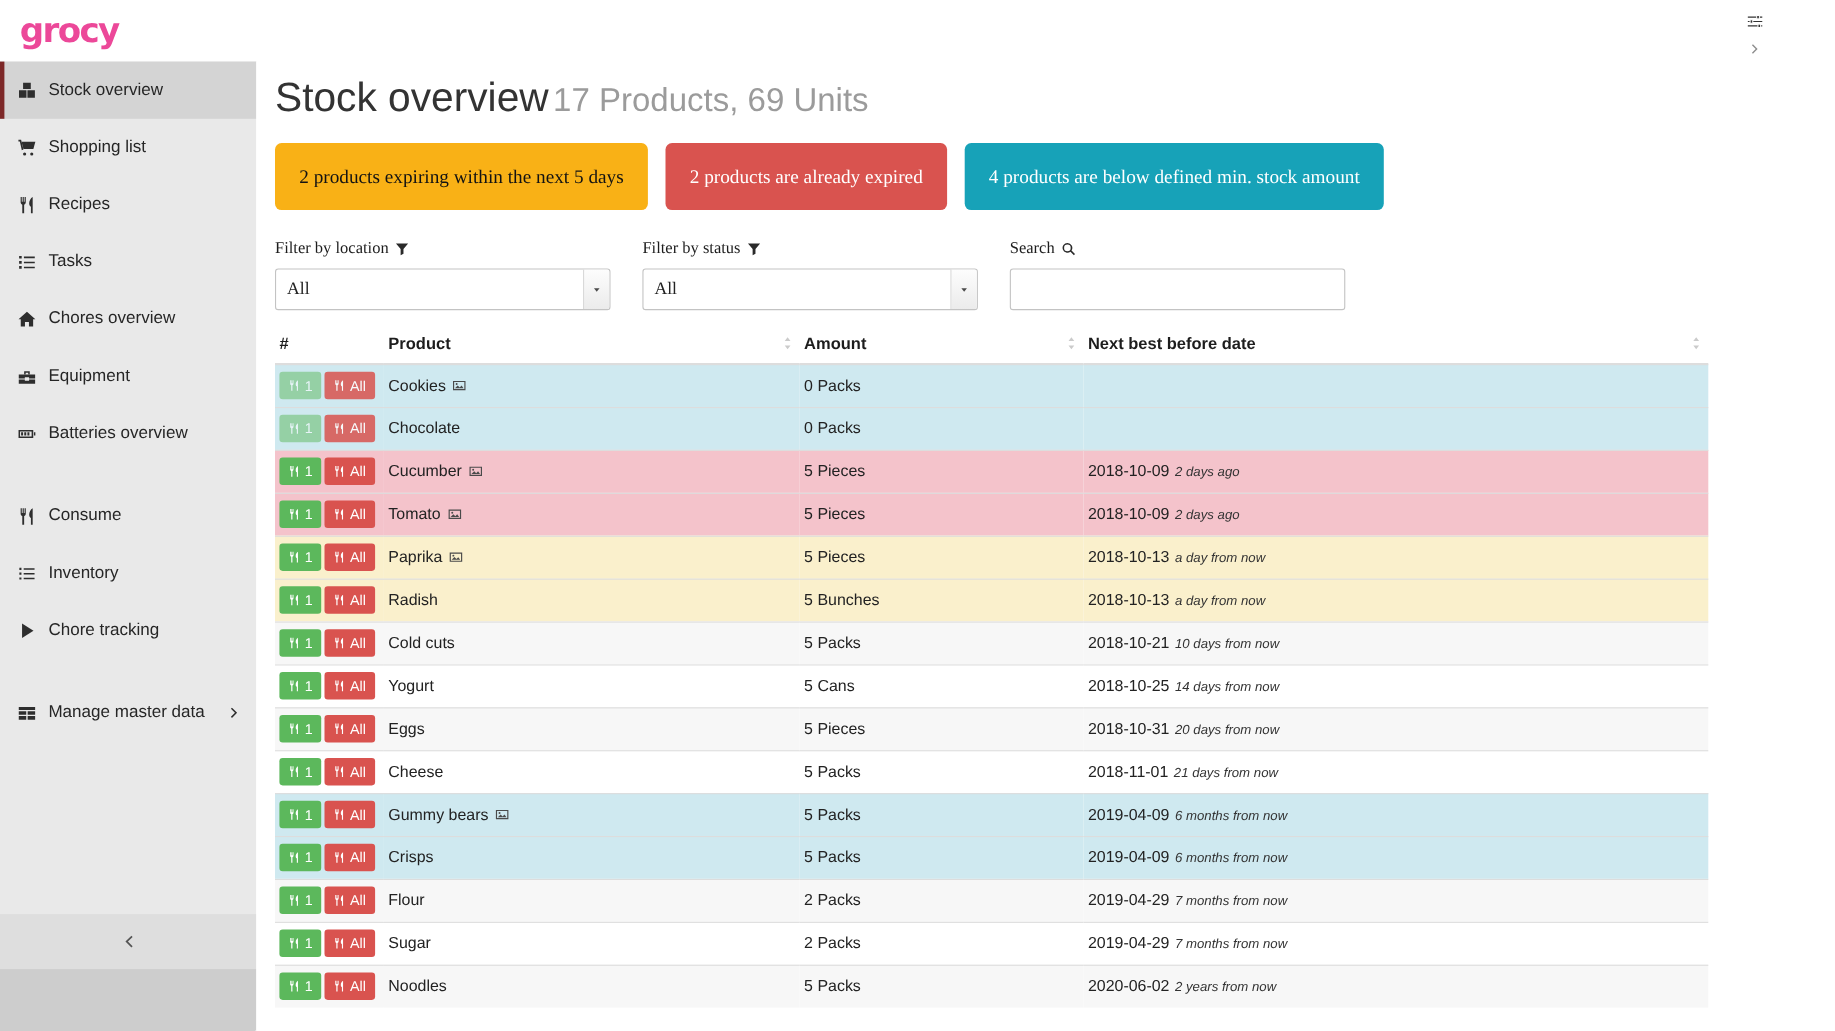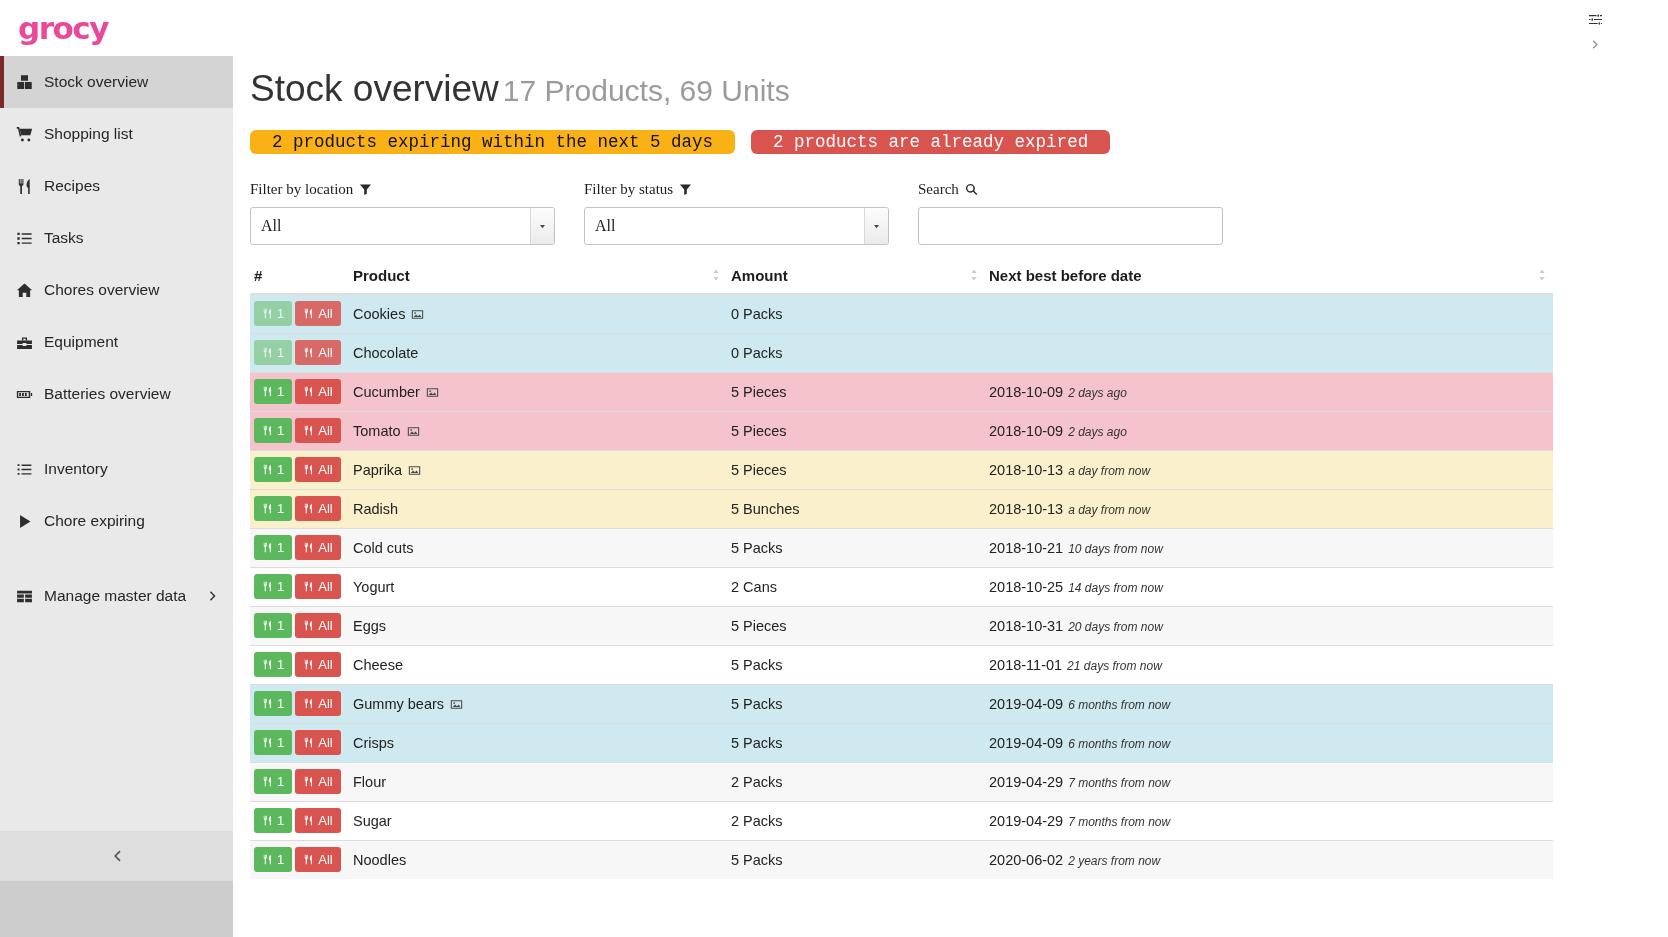--- a/index.html
+++ b/index.html
@@ -33,21 +33,21 @@
   .sidebar-collapse { height: 50px; display: flex; align-items: center; justify-content: center; background: #dedede; cursor: pointer; }
   .sidebar-collapse .icon { width: 14px; height: 14px; color: #555; }
   .sidebar-footer { height: 56px; background: #cdcdcd; }
 
   
   .main { flex: 1; padding: 12px 115px 0 17px; overflow: hidden; background: #fff; }
   h1 { font-size: 37px; font-weight: 500; color: #333; }
   .subtitle { color: #9b9b9b; font-size: 30px; font-weight: 400; margin-left: 4px; }
 
   .alerts { display: flex; gap: 16px; margin-top: 20px; }
-  .alert-btn { border: none; border-radius: 6px; padding: 2px 22px; font-size: 17.5px; cursor: pointer; font-family: Liberation Mono, monospace; white-space: nowrap; }
+  .alert-btn { border: none; border-radius: 6px; padding: 20px 22px; font-size: 17.5px; cursor: pointer; font-family: Liberation Serif, serif; white-space: nowrap; }
   .alert-warning { background: var(--warning); color: #131313; }
   .alert-danger { background: var(--danger); color: #fff; }
   .alert-info { background: var(--info); color: #fff; }
 
   .filters { display: flex; margin-top: 27px; font-family: Liberation Serif, serif; }
   .filter-block { width: 334px; }
   .filter-label { display: flex; align-items: center; gap: 6px; font-size: 15px; color: #1d1d1d; }
   .filter-label .icon { width: 13px; height: 13px; color: #2a2a2a; }
   .select { width: 305px; height: 38px; margin-top: 9px; border: 1px solid #c3c3c3; border-radius: 3px; display: flex; align-items: center; background: #fff; cursor: pointer; overflow: hidden; }
   .select-value { flex: 1; padding: 0 10px; font-size: 16px; color: #222; }
@@ -192,32 +192,41 @@
               <path fill-rule="evenodd" d="M.8 4.6h12.6v6.8H.8zm1.3 1.3v4.2H12V5.9z"></path>
               <path d="M14 6.6h1.2v2.8H14zM3 6.6h1.7v2.8H3zM5.7 6.6h1.7v2.8H5.7zM8.4 6.6h1.7v2.8H8.4z"></path>
             </svg>
           </span>
           <span class="side-label">Batteries overview</span>
         </div>
         <div class="side-gap"></div>
         <div class="side-item">
           <span class="icon">
             <svg viewBox="0 0 16 16">
+              <path d="M2.6 1h1v4.1h.7V1h1v4.1h.7V1h1v4.6c0 .9-.6 1.7-1.4 2V15H4V7.6c-.8-.3-1.4-1.1-1.4-2z"></path>
+              <path d="M12.9 1v14h-1.5V9.3c-.9-.4-1.5-1.5-1.5-2.9 0-2.2 1.2-4.4 3-5.4z"></path>
+            </svg>
+          </span>
+          <span class="side-label">Consume</span>
+        </div>
+        <div class="side-item">
+          <span class="icon">
+            <svg viewBox="0 0 16 16">
               <path d="M1.5 3h1.8v1.8H1.5zM1.5 7.1h1.8v1.8H1.5zM1.5 11.2h1.8v1.8H1.5zM5.2 3.3h9.3v1.3H5.2zM5.2 7.4h9.3v1.3H5.2zM5.2 11.5h9.3v1.3H5.2z"></path>
             </svg>
           </span>
           <span class="side-label">Inventory</span>
         </div>
         <div class="side-item">
           <span class="icon">
             <svg viewBox="0 0 16 16">
               <path d="M3.8 1.8l9.8 6.2-9.8 6.2z"></path>
             </svg>
           </span>
-          <span class="side-label">Chore expiring</span>
+          <span class="side-label">Chore tracking</span>
         </div>
         <div class="side-gap"></div>
         <div class="side-item">
           <span class="icon">
             <svg viewBox="0 0 16 16">
               <path d="M1 2.6h14v2.6H1zM1 6.2h6.4v3H1zM8.6 6.2H15v3H8.6zM1 10.2h6.4v3.2H1zM8.6 10.2H15v3.2H8.6z"></path>
             </svg>
           </span>
           <span class="side-label">Manage master data</span>
           <span class="icon submenu-caret">
@@ -239,20 +248,21 @@
   </aside>
 
   <main class="main">
     <h1>
       <span>Stock overview</span><span class="subtitle">17 Products, 69 Units</span>
     </h1>
 
     <div class="alerts" id="alerts">
         <button class="alert-btn alert-warning">2 products expiring within the next 5 days</button>
         <button class="alert-btn alert-danger">2 products are already expired</button>
+        <button class="alert-btn alert-info">4 products are below defined min. stock amount</button>
       </div>
 
     <div class="filters">
       <div class="filter-block">
         <div class="filter-label">
           <span>Filter by location</span>
           <span class="icon">
               <svg viewBox="0 0 16 16">
                 <path d="M1.2 1.8h13.6L9.6 7.9v5.3L6.4 14.7V7.9z"></path>
               </svg>
@@ -512,21 +522,21 @@
               </button><button class="btn btn-red">
                 <span class="icon">
                   <svg viewBox="0 0 16 16">
                     <path d="M2.6 1h1v4.1h.7V1h1v4.1h.7V1h1v4.6c0 .9-.6 1.7-1.4 2V15H4V7.6c-.8-.3-1.4-1.1-1.4-2z"></path>
                     <path d="M12.9 1v14h-1.5V9.3c-.9-.4-1.5-1.5-1.5-2.9 0-2.2 1.2-4.4 3-5.4z"></path>
                   </svg>
                 </span>
                 <span>All</span>
               </button></td>
             <td class="cell-product"><span class="product-link">Yogurt</span></td>
-            <td class="cell-amount">2 Cans</td>
+            <td class="cell-amount">5 Cans</td>
             <td class="cell-date">2018-10-25<span class="rel">14 days from now</span></td>
           </tr>
           <tr class="odd">
             <td class="cell-actions"><button class="btn btn-green">
                 <span class="icon">
                   <svg viewBox="0 0 16 16">
                     <path d="M2.6 1h1v4.1h.7V1h1v4.1h.7V1h1v4.6c0 .9-.6 1.7-1.4 2V15H4V7.6c-.8-.3-1.4-1.1-1.4-2z"></path>
                     <path d="M12.9 1v14h-1.5V9.3c-.9-.4-1.5-1.5-1.5-2.9 0-2.2 1.2-4.4 3-5.4z"></path>
                   </svg>
                 </span>

